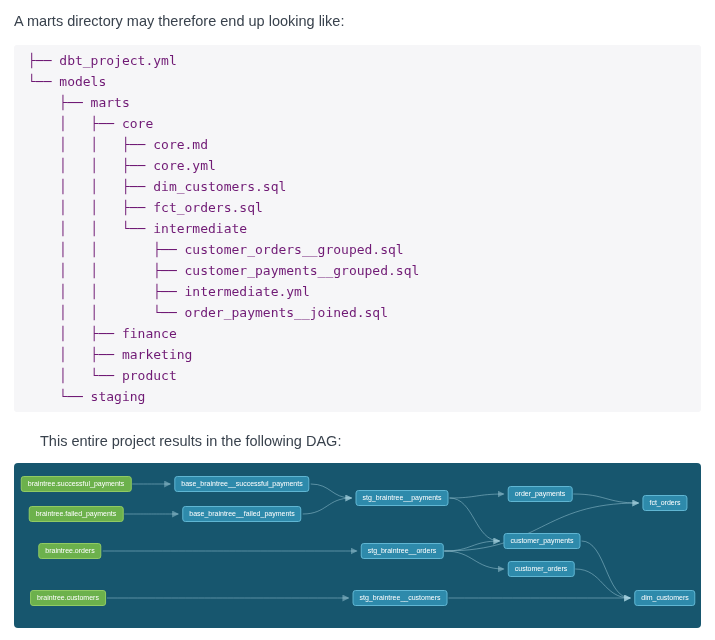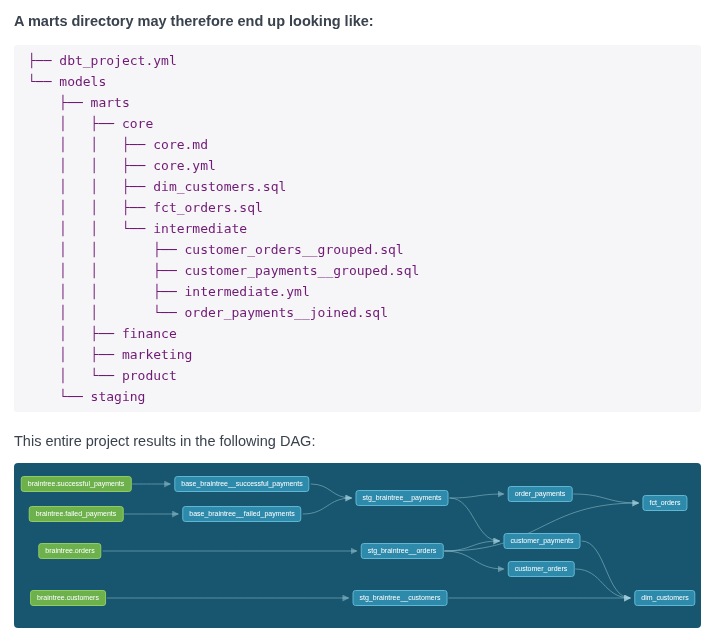--- a/index.html
+++ b/index.html
@@ -9,22 +9,22 @@
     font-family: "Liberation Sans", sans-serif;
     overflow: hidden;
   }
   .content { padding: 12px 14px 0 14px; }
   .para {
     margin: 0;
     font-size: 14.5px;
     line-height: 18px;
     color: #39424d;
   }
-  .para.first { margin-bottom: 15px; font-weight: bold; }
-  .para.second { margin-bottom: 13px; }
+  .para.first { margin-bottom: 15px; }
+  .para.second { margin-bottom: 13px; margin-left: 26px; }
   pre.tree {
     margin: 0 0 20px 0;
     background: #f6f6f8;
     border-radius: 3px;
     padding: 5px 14px;
     font-family: "DejaVu Sans Mono", monospace;
     font-size: 13px;
     line-height: 21px;
     color: #701a75;
     white-space: pre;

